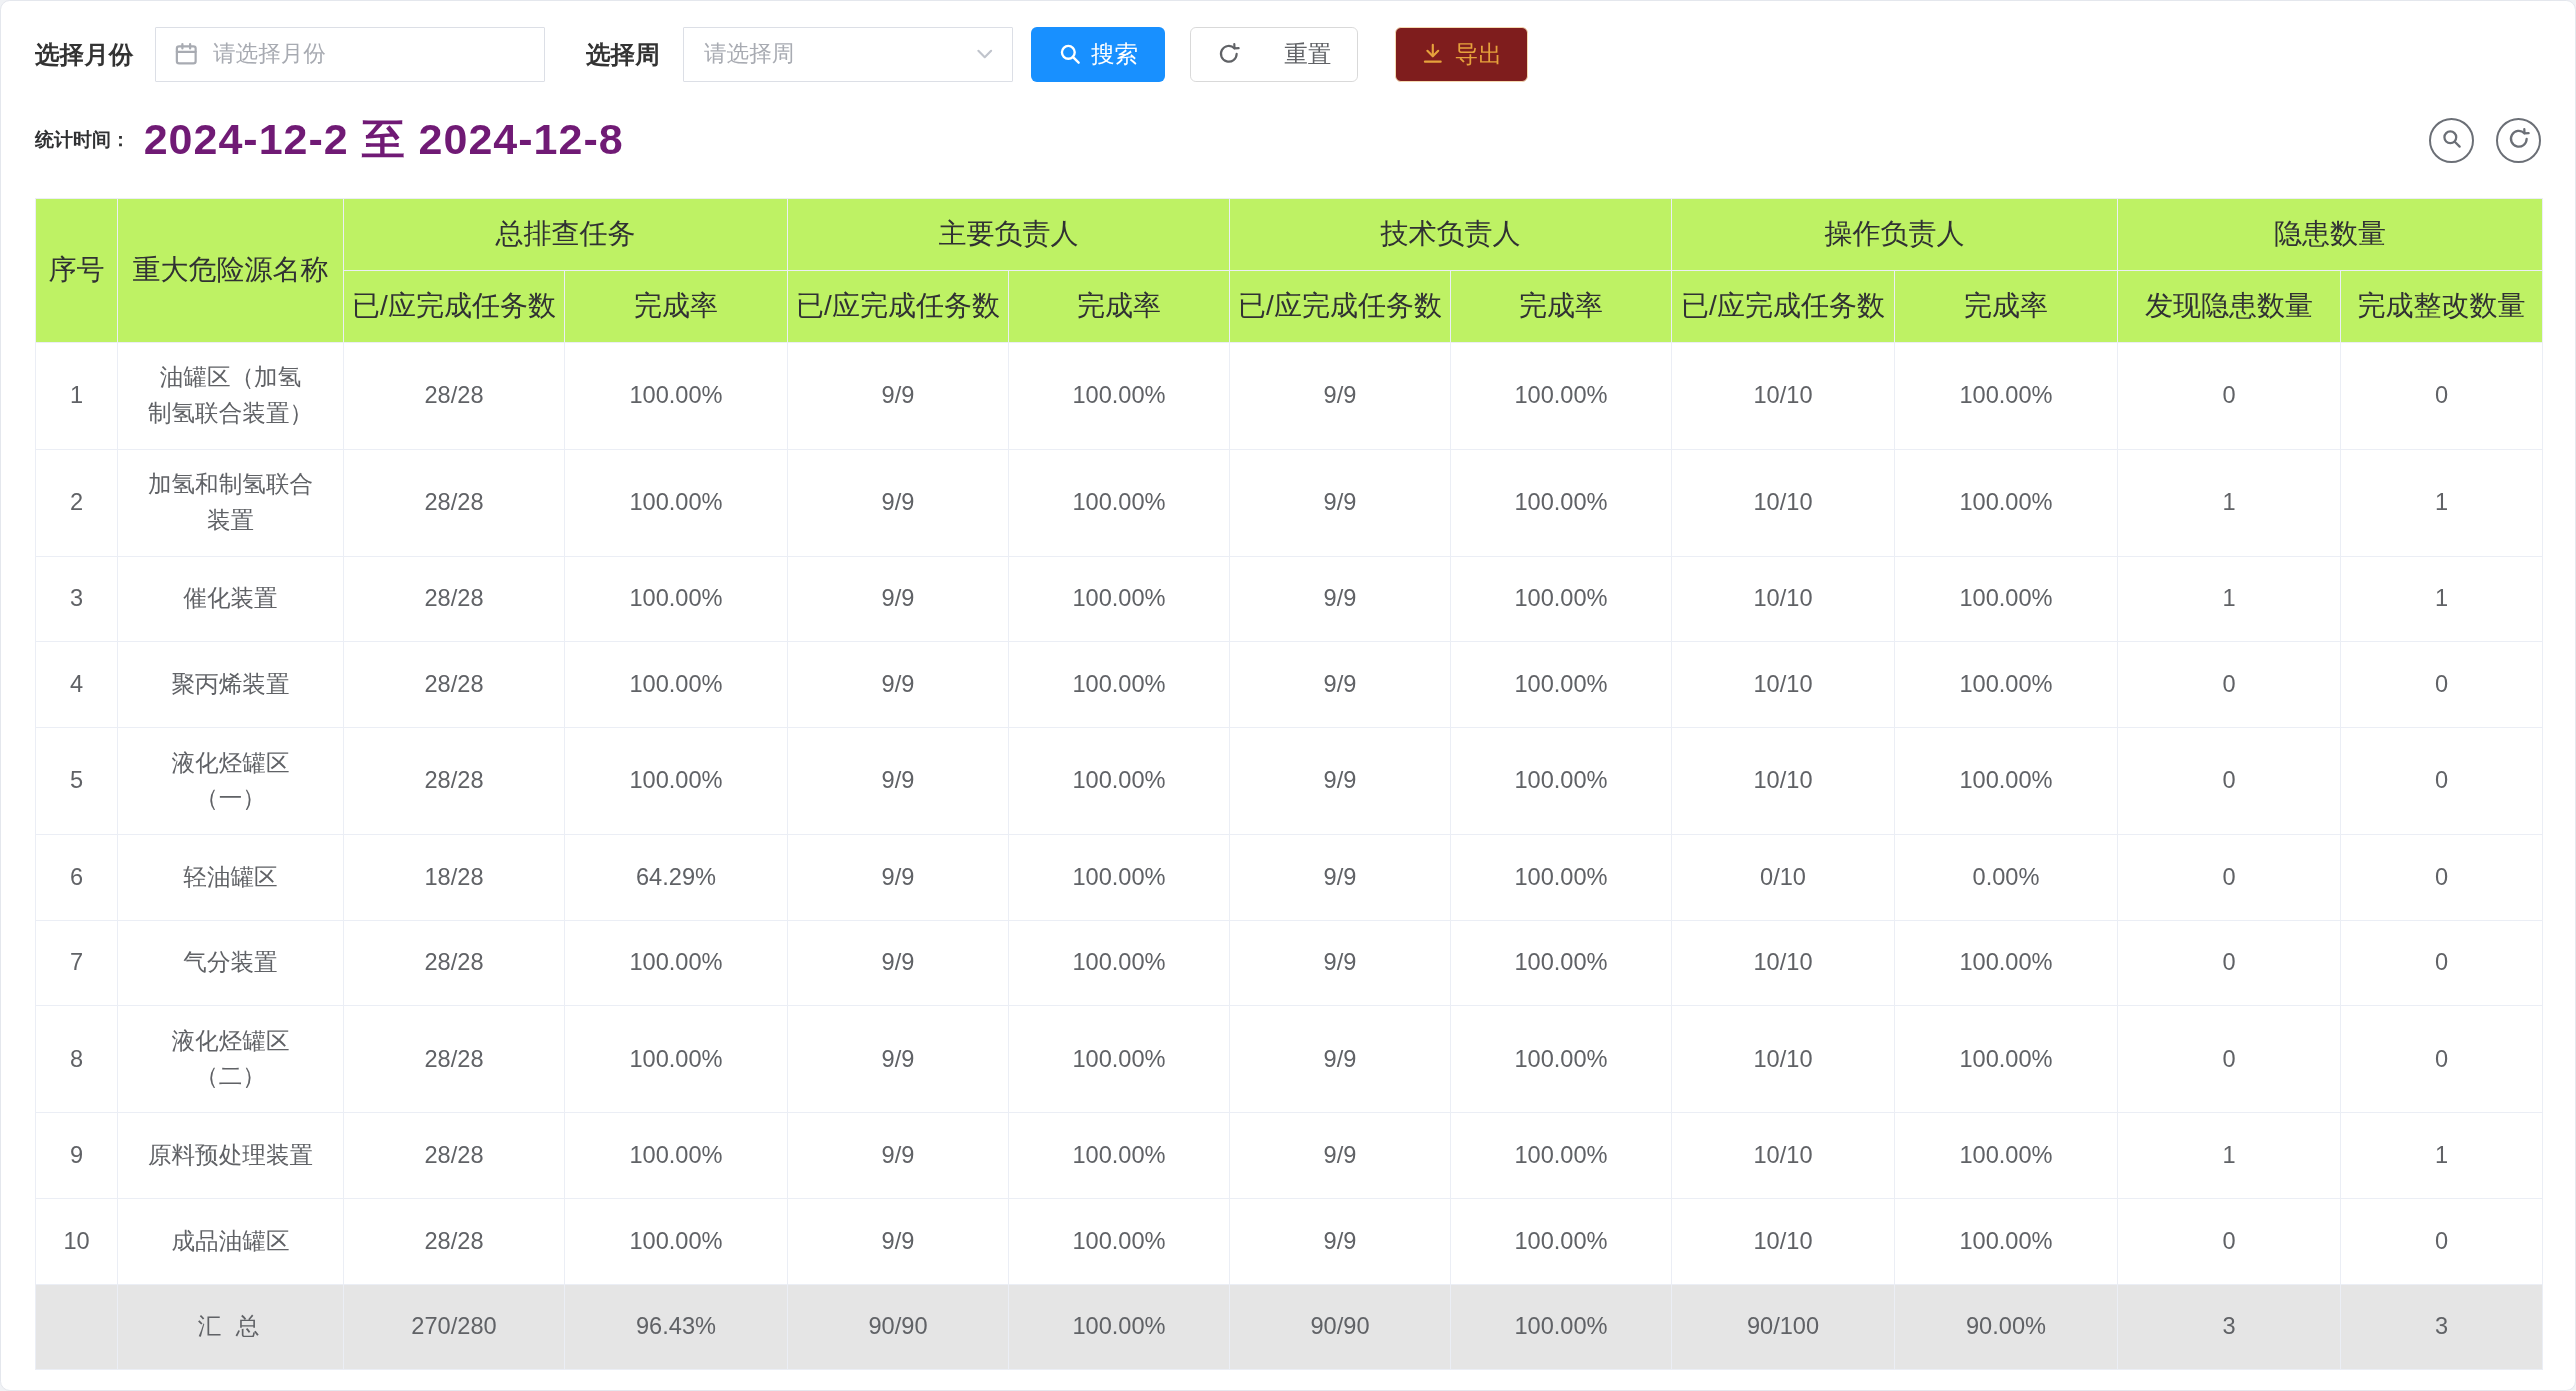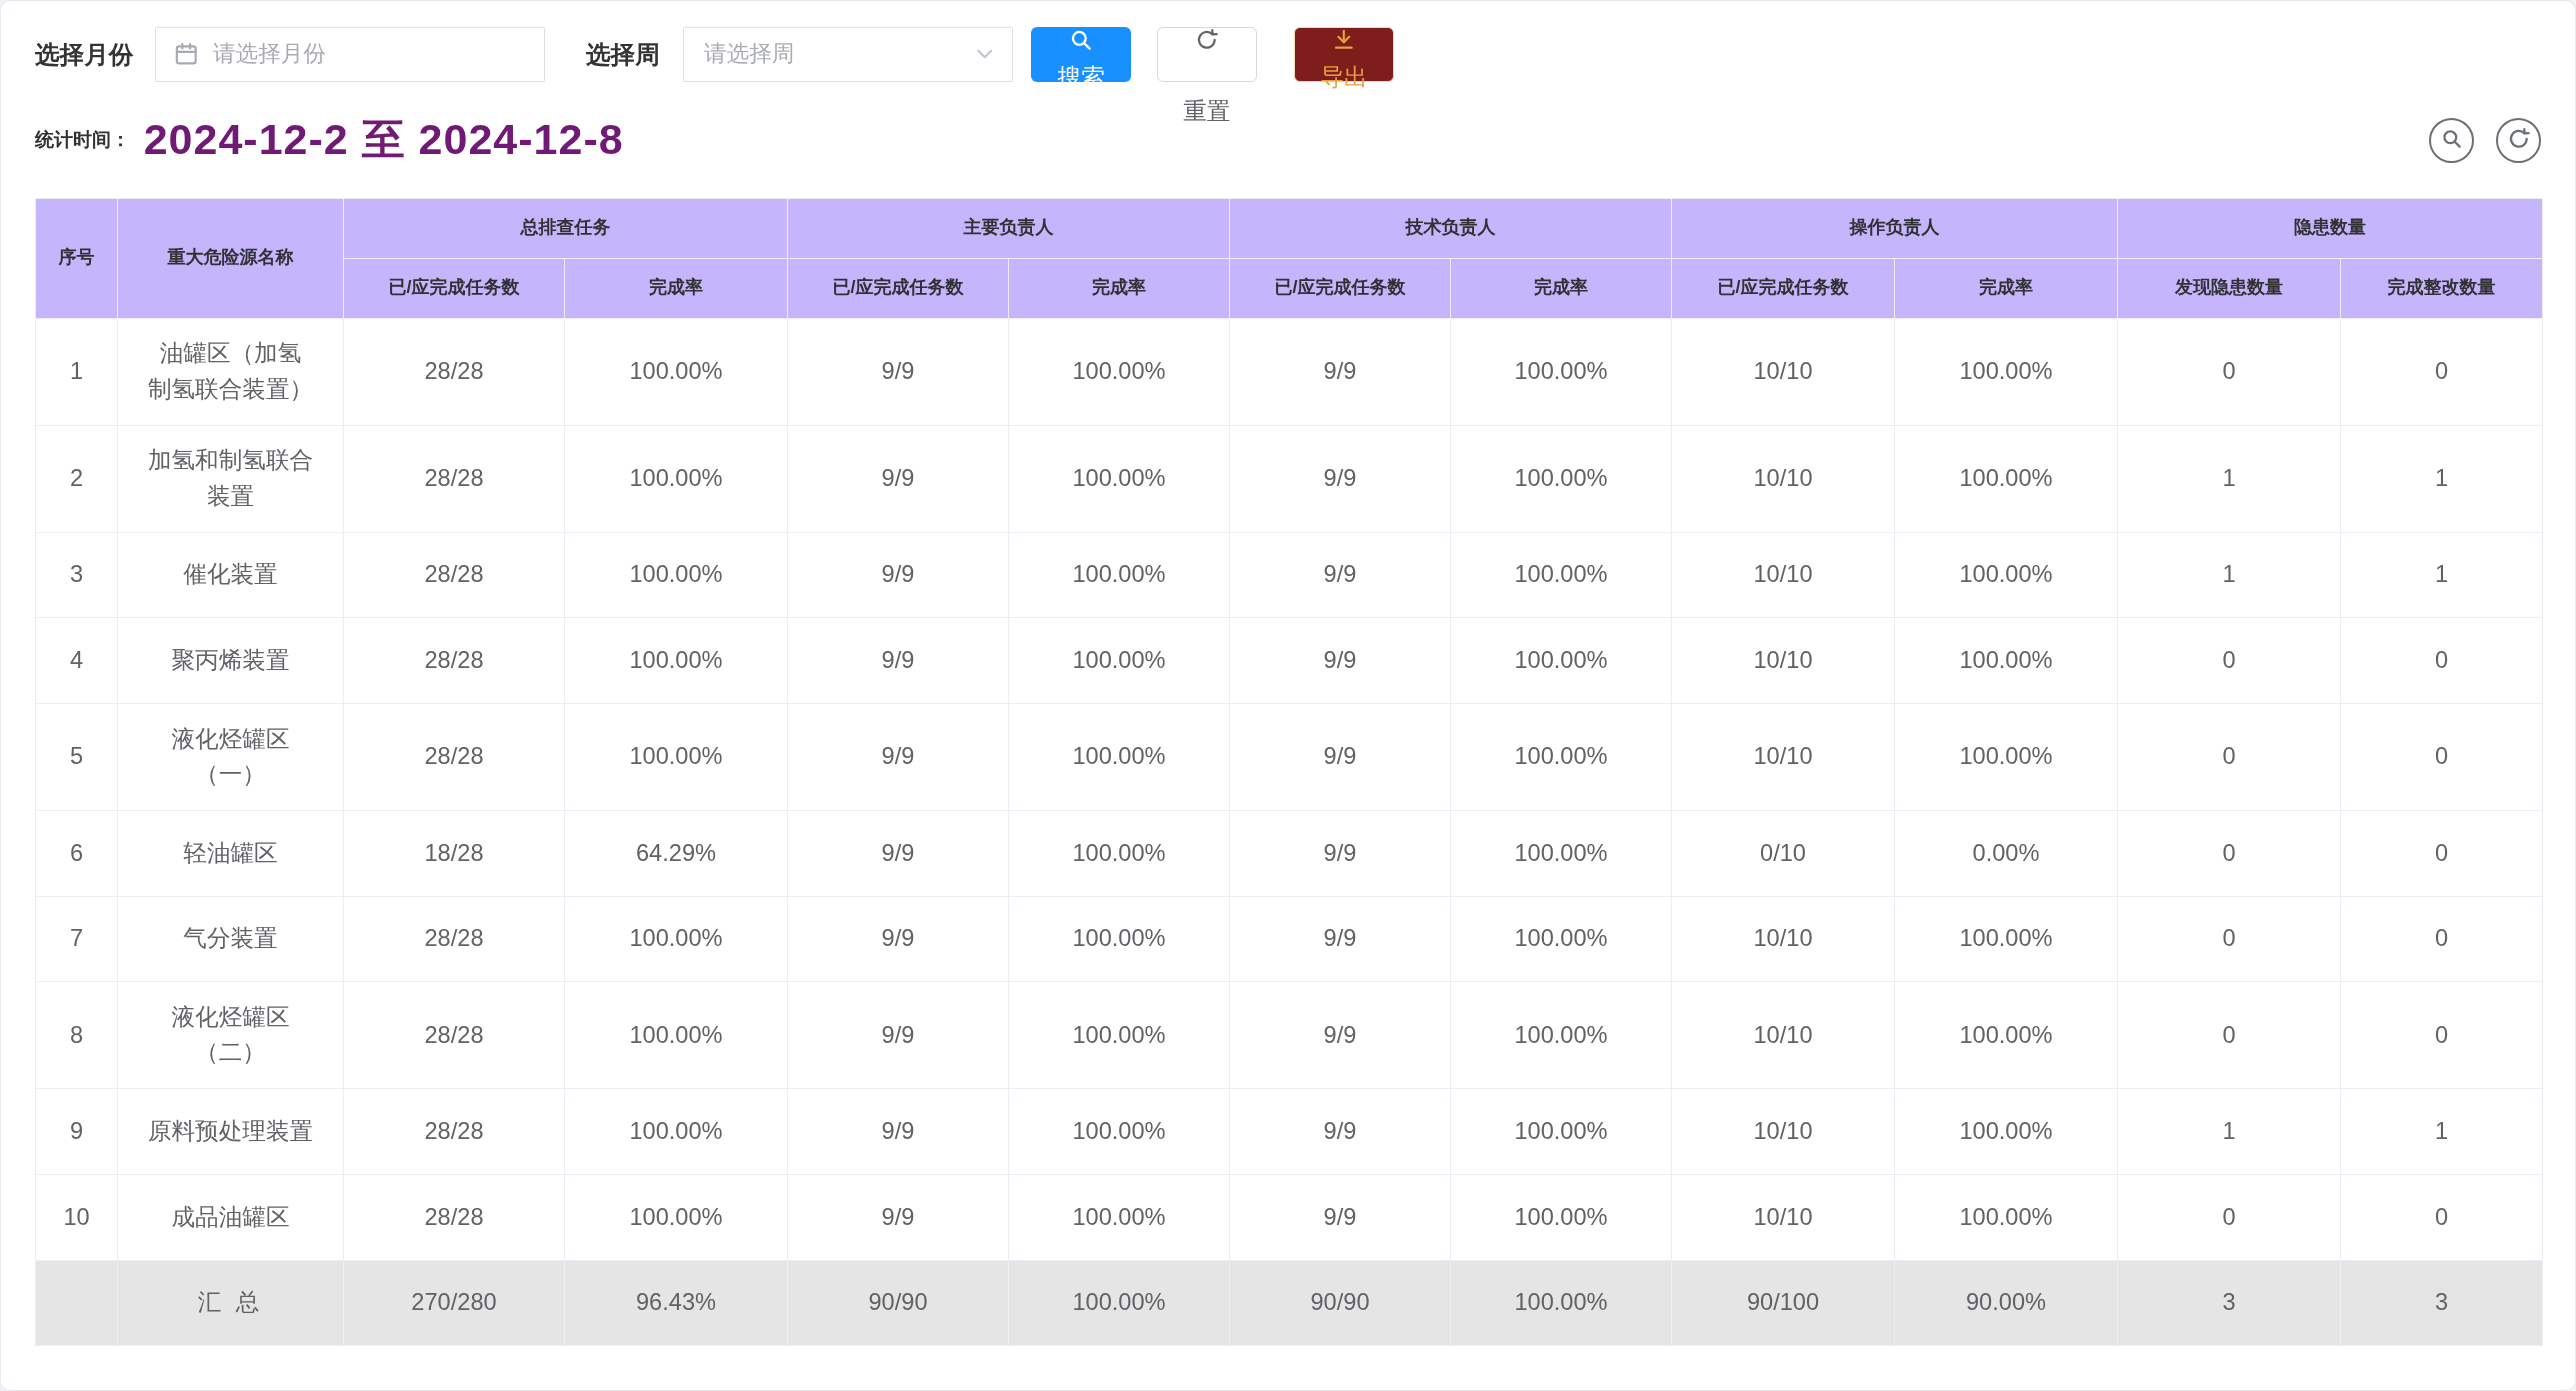--- a/index.html
+++ b/index.html
@@ -30,21 +30,21 @@
   .month-field input { width: 390px; padding: 0 17.7px 0 57px; }
   .week-field { margin-left: 23.6px; }
   .week-field input { width: 330px; padding: 0 57px 0 19.6px; }
   .field .lead-icon { position: absolute; left: 17.7px; top: 50%; transform: translateY(-50%); display: flex; }
   .field .tail-icon { position: absolute; right: 15.7px; top: 50%; transform: translateY(-50%); display: flex; }
   .week-label { margin-left: 41px; }
 
   .btn {
     height: 55px; border-radius: 5.9px; font-size: 23.6px; cursor: pointer;
     display: inline-flex; align-items: center; gap: 9.8px; padding: 0 25.5px;
-    border: 1px solid transparent; font-family: inherit; white-space: nowrap; flex-direction: column;
+    border: 1px solid transparent; font-family: inherit; white-space: nowrap;
   }
   .btn-primary { background: #1890ff; color: #fff; margin-left: 17.7px; }
   .btn-default { background: #fff; border-color: #d9d9d9; color: #606266; margin-left: 25.5px; gap: 44px; }
   .btn-warning { background: #7f1d1d; border-color: #f5dab1; color: #e6a23c; margin-left: 37px; }
   .btn svg { display: block; }
 
   
   .stats { display: flex; align-items: center; margin-top: 33px; height: 49px; }
   .stats-label { font-size: 19px; font-weight: bold; color: #303133; }
   .stats-range { font-size: 43px; font-weight: bold; color: #701a75; margin-left: 13.7px; letter-spacing: 1px; }
@@ -53,22 +53,22 @@
     width: 45px; height: 45px; border-radius: 50%;
     border: 2px solid #6b6f76; background: #fff; color: #6b6f76;
     display: flex; align-items: center; justify-content: center; cursor: pointer;
   }
 
   
   .table-wrap { margin-top: 33px; }
   table { border-collapse: collapse; table-layout: fixed; width: 2507px; }
   th, td { border: 1px solid #ebeef5; text-align: center; }
   thead th {
-    background: #c4b5fd; color: #303133; font-weight: bold;
-    font-size: 18px; padding: 18.7px 7.9px; line-height: 1.2;
+    background: #bef264; color: #303133; font-weight: normal;
+    font-size: 28px; padding: 18.7px 7.9px; line-height: 1.2;
   }
   tbody td { color: #606266; font-size: 23.6px; padding: 24.6px 7.9px; line-height: 1.5; }
   td.name-cell { white-space: pre-line; padding: 17.7px 11.8px; }
   tr.summary-row td { background: #e5e5e5; }
   td.summary-label { letter-spacing: 3.9px; }
 </style>
 </head>
 <body>
 
 <div class="card">

